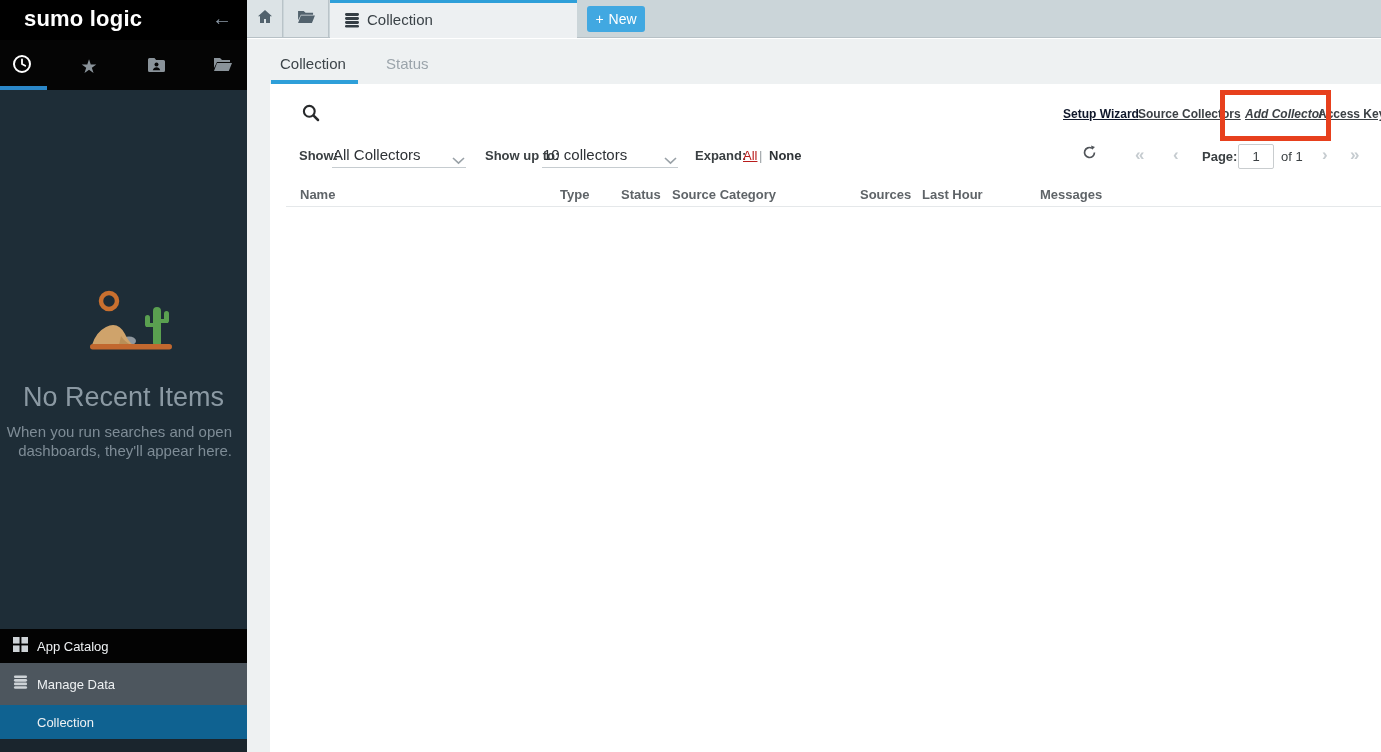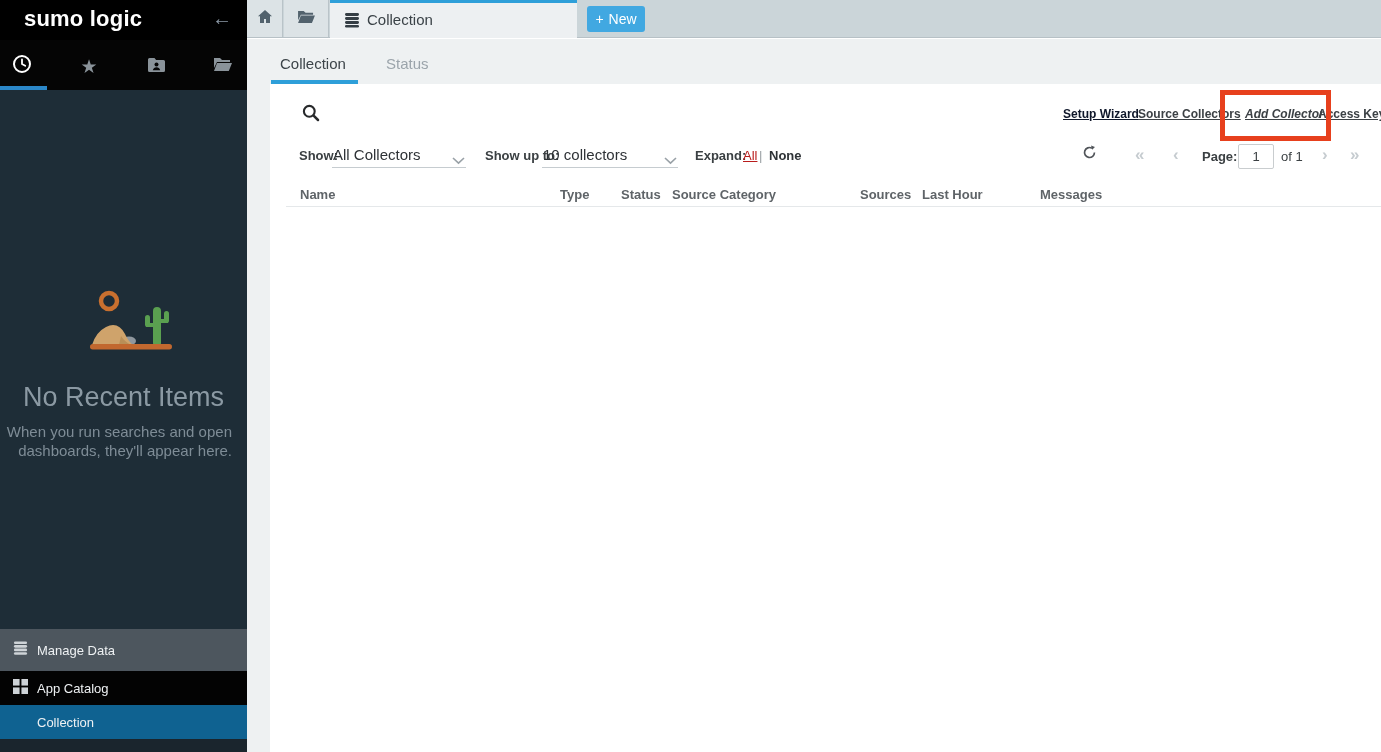--- a/index.html
+++ b/index.html
@@ -146,45 +146,45 @@
         <rect x="18" y="54" width="82" height="5.5" rx="2.7" fill="#c2682f"></rect>
       </svg>
     </div>
 
     <div class="empty-title">No Recent Items</div>
     <div class="empty-desc">
       <span class="inner">When you run searches and open dashboards, they'll appear here.</span>
     </div>
 
     <div class="side-menu">
+      <div class="menu-row menu-app">
+        <span class="mi">
+          <svg width="15" height="15" viewBox="0 0 16 16">
+              <g fill="#ced3d7">
+                <rect width="7" height="7"></rect>
+                <rect x="9" width="7" height="7"></rect>
+                <rect y="9" width="7" height="7"></rect>
+                <rect x="9" y="9" width="7" height="7"></rect>
+              </g>
+            </svg>
+        </span>
+        <span class="ml">App Catalog</span>
+      </div>
       <div class="menu-row menu-manage">
         <span class="mi">
           <svg width="15" height="15" viewBox="0 0 16 16">
               <g fill="#ced3d7">
                 <rect x="1" y="0.5" width="14" height="2.8" rx="1.4"></rect>
                 <rect x="1" y="4.3" width="14" height="2.8" rx="1.4"></rect>
                 <rect x="1" y="8.1" width="14" height="2.8" rx="1.4"></rect>
                 <rect x="1" y="11.9" width="14" height="2.8" rx="1.4"></rect>
               </g>
             </svg>
         </span>
         <span class="ml">Manage Data</span>
-      </div>
-      <div class="menu-row menu-app">
-        <span class="mi">
-          <svg width="15" height="15" viewBox="0 0 16 16">
-              <g fill="#ced3d7">
-                <rect width="7" height="7"></rect>
-                <rect x="9" width="7" height="7"></rect>
-                <rect y="9" width="7" height="7"></rect>
-                <rect x="9" y="9" width="7" height="7"></rect>
-              </g>
-            </svg>
-        </span>
-        <span class="ml">App Catalog</span>
       </div>
       <div class="menu-row menu-collection">
         <span class="ml">Collection</span>
       </div>
       <div class="menu-strip"></div>
     </div>
   </aside>
 
   <div class="top-bar">
     <div class="tb-btn tb-home">

